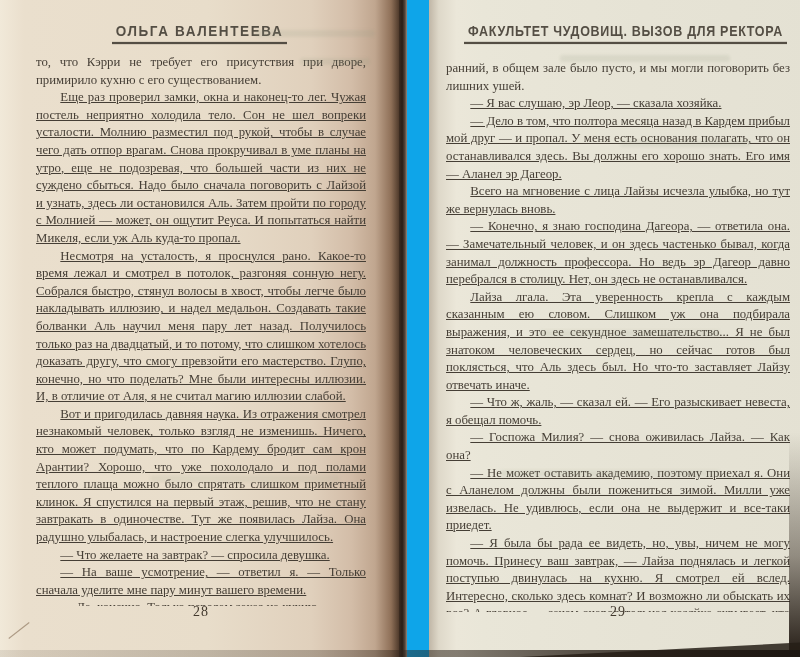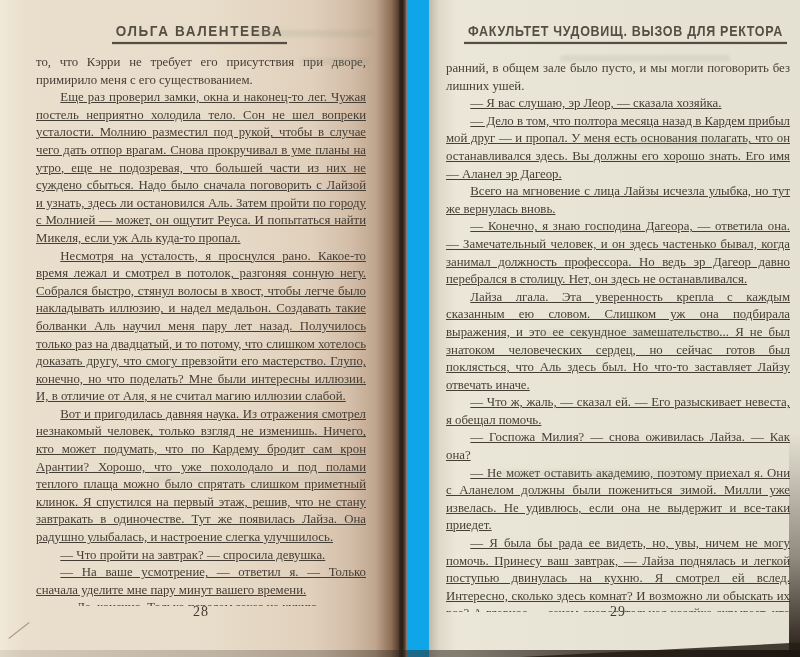--- a/index.html
+++ b/index.html
@@ -112,25 +112,25 @@
 </head>
 <body>
 
 <div class="scan">
 
   <div class="page page-left">
     <div class="running-head">
       <span class="head-text">ОЛЬГА ВАЛЕНТЕЕВА</span>
     </div>
     <div class="body-text">
-      <p>то, что Кэрри не требует его присутствия при дворе, примирило меня с его существованием.</p>
+      <p>то, что Кэрри не требует его присутствия при дворе, примирило кухню с его существованием.</p>
       <p class="indent">Еще раз проверил замки, окна и наконец-то лег. Чужая постель неприятно холодила тело. Сон не шел вопреки усталости. Молнию разместил под рукой, чтобы в случае чего дать отпор врагам. Снова прокручивал в уме планы на утро, еще не подозревая, что большей части из них не суждено сбыться. Надо было сначала поговорить с Лайзой и узнать, здесь ли остановился Аль. Затем пройти по городу с Молнией — может, он ощутит Реуса. И попытаться найти Микеля, если уж Аль куда-то пропал.</p>
       <p class="indent">Несмотря на усталость, я проснулся рано. Какое-то время лежал и смотрел в потолок, разгоняя сонную негу. Собрался быстро, стянул волосы в хвост, чтобы легче было накладывать иллюзию, и надел медальон. Создавать такие болванки Аль научил меня пару лет назад. Получилось только раз на двадцатый, и то потому, что слишком хотелось доказать другу, что смогу превзойти его мастерство. Глупо, конечно, но что поделать? Мне были интересны иллюзии. И, в отличие от Аля, я не считал магию иллюзии слабой.</p>
       <p class="indent">Вот и пригодилась давняя наука. Из отражения смотрел незнакомый человек, только взгляд не изменишь. Ничего, кто может подумать, что по Кардему бродит сам крон Арантии? Хорошо, что уже похолодало и под полами теплого плаща можно было спрятать слишком приметный клинок. Я спустился на первый этаж, решив, что не стану завтракать в одиночестве. Тут же появилась Лайза. Она радушно улыбалась, и настроение слегка улучшилось.</p>
-      <p class="indent">— Что пройти на завтрак? — спросила девушка.</p>
+      <p class="indent">— Что желаете на завтрак? — спросила девушка.</p>
       <p class="indent">— На ваше усмотрение, — ответил я. — Только сначала уделите мне пару минут вашего времени.</p>
       <p class="indent">— Да, конечно. Только передам заказ на кухню.</p>
 
     </div>
     <div class="page-number">28</div>
     <div class="ghost g1"></div>
     <div class="ghost g2"></div>
     <div class="ghost g3"></div>
   </div>
 

